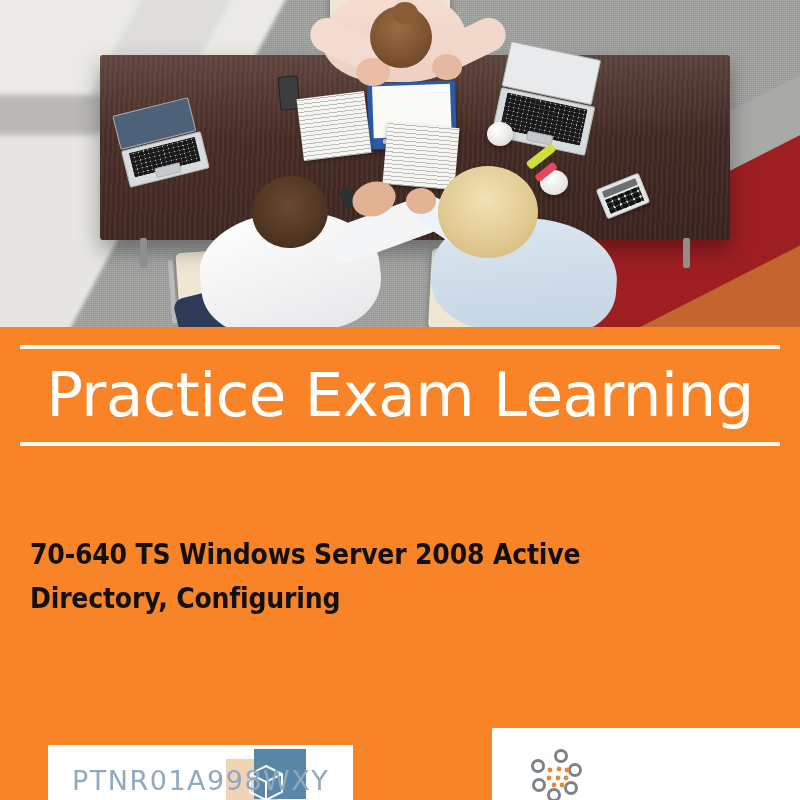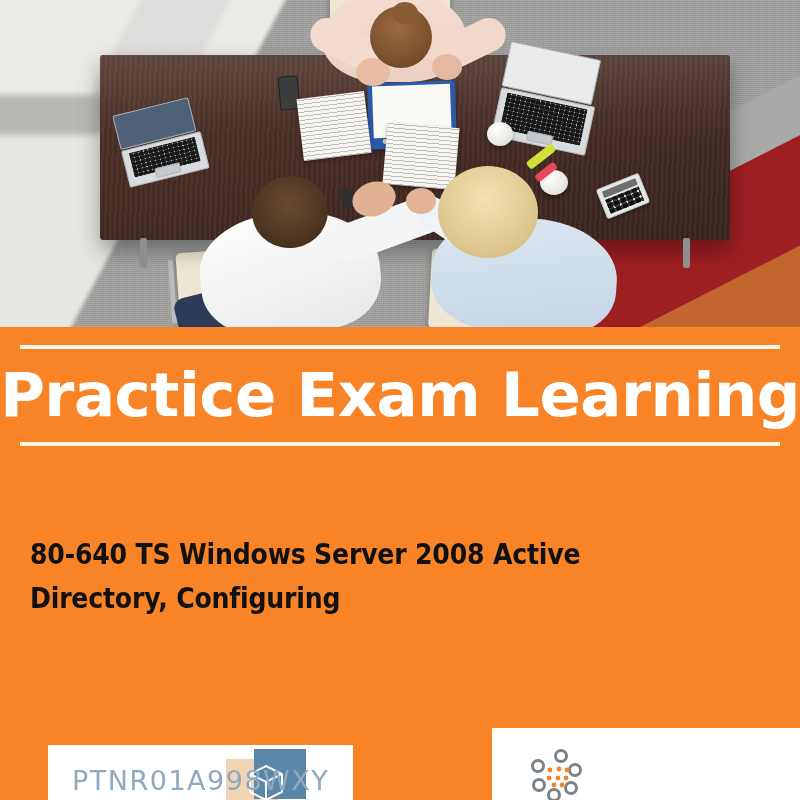--- a/index.html
+++ b/index.html
@@ -168,22 +168,22 @@
   .p-bw-hand { position:absolute; left:406px; top:188px; width:30px; height:26px; background:#e2b394; border-radius:50%; }
 
   
   .panel { position:absolute; left:0; top:327px; width:800px; height:473px; background:#f98327; }
 
   .rule { position:absolute; left:20px; width:760px; height:4px; background:#fbf6e6; }
   .rule-top { top:18px; }
   .rule-bot { top:115px; }
 
   .headline {
-    position:absolute; left:0; top:26px; width:800px; text-align:right;
-    font-size:61px; font-weight:700; color:#ffffff; letter-spacing:-0.5px;
+    position:absolute; left:0; top:26px; width:800px; text-align:center;
+    font-size:61px; font-weight:400; color:#ffffff; letter-spacing:-0.5px;
     font-family:"DejaVu Sans", sans-serif;
     line-height:84px; white-space:nowrap;
   }
 
   .subtitle {
     position:absolute; left:30px; top:206px; width:620px;
     font-family:"DejaVu Sans Condensed","Liberation Sans Narrow","Liberation Sans", sans-serif;
     font-size:28px; font-weight:700; color:#111111; line-height:44px;
     letter-spacing:-0.2px;
   }
@@ -309,21 +309,21 @@
   </div>
 
   <div class="panel">
 
     <div class="rule rule-top"></div>
 
     <div class="headline">Practice Exam Learning</div>
 
     <div class="rule rule-bot"></div>
 
-    <div class="subtitle">80-640 TS Windows Server 2008 Active Directory, Configuring</div>
+    <div class="subtitle">70-640 TS Windows Server 2008 Active Directory, Configuring</div>
   </div>
 
   <div class="logo-box logo-left">
     <div class="ptnr-cube-tan"></div>
     <div class="ptnr-cube-blue"></div>
     <svg class="ptnr-cube-glyph" viewBox="0 0 44 44">
       <g fill="none" stroke="#ffffff" stroke-width="2">
         <polygon points="22,5 38,13 38,31 22,39 6,31 6,13"></polygon>
         <polyline points="6,13 22,21 38,13"></polyline>
         <line x1="22" y1="21" x2="22" y2="39"></line>

